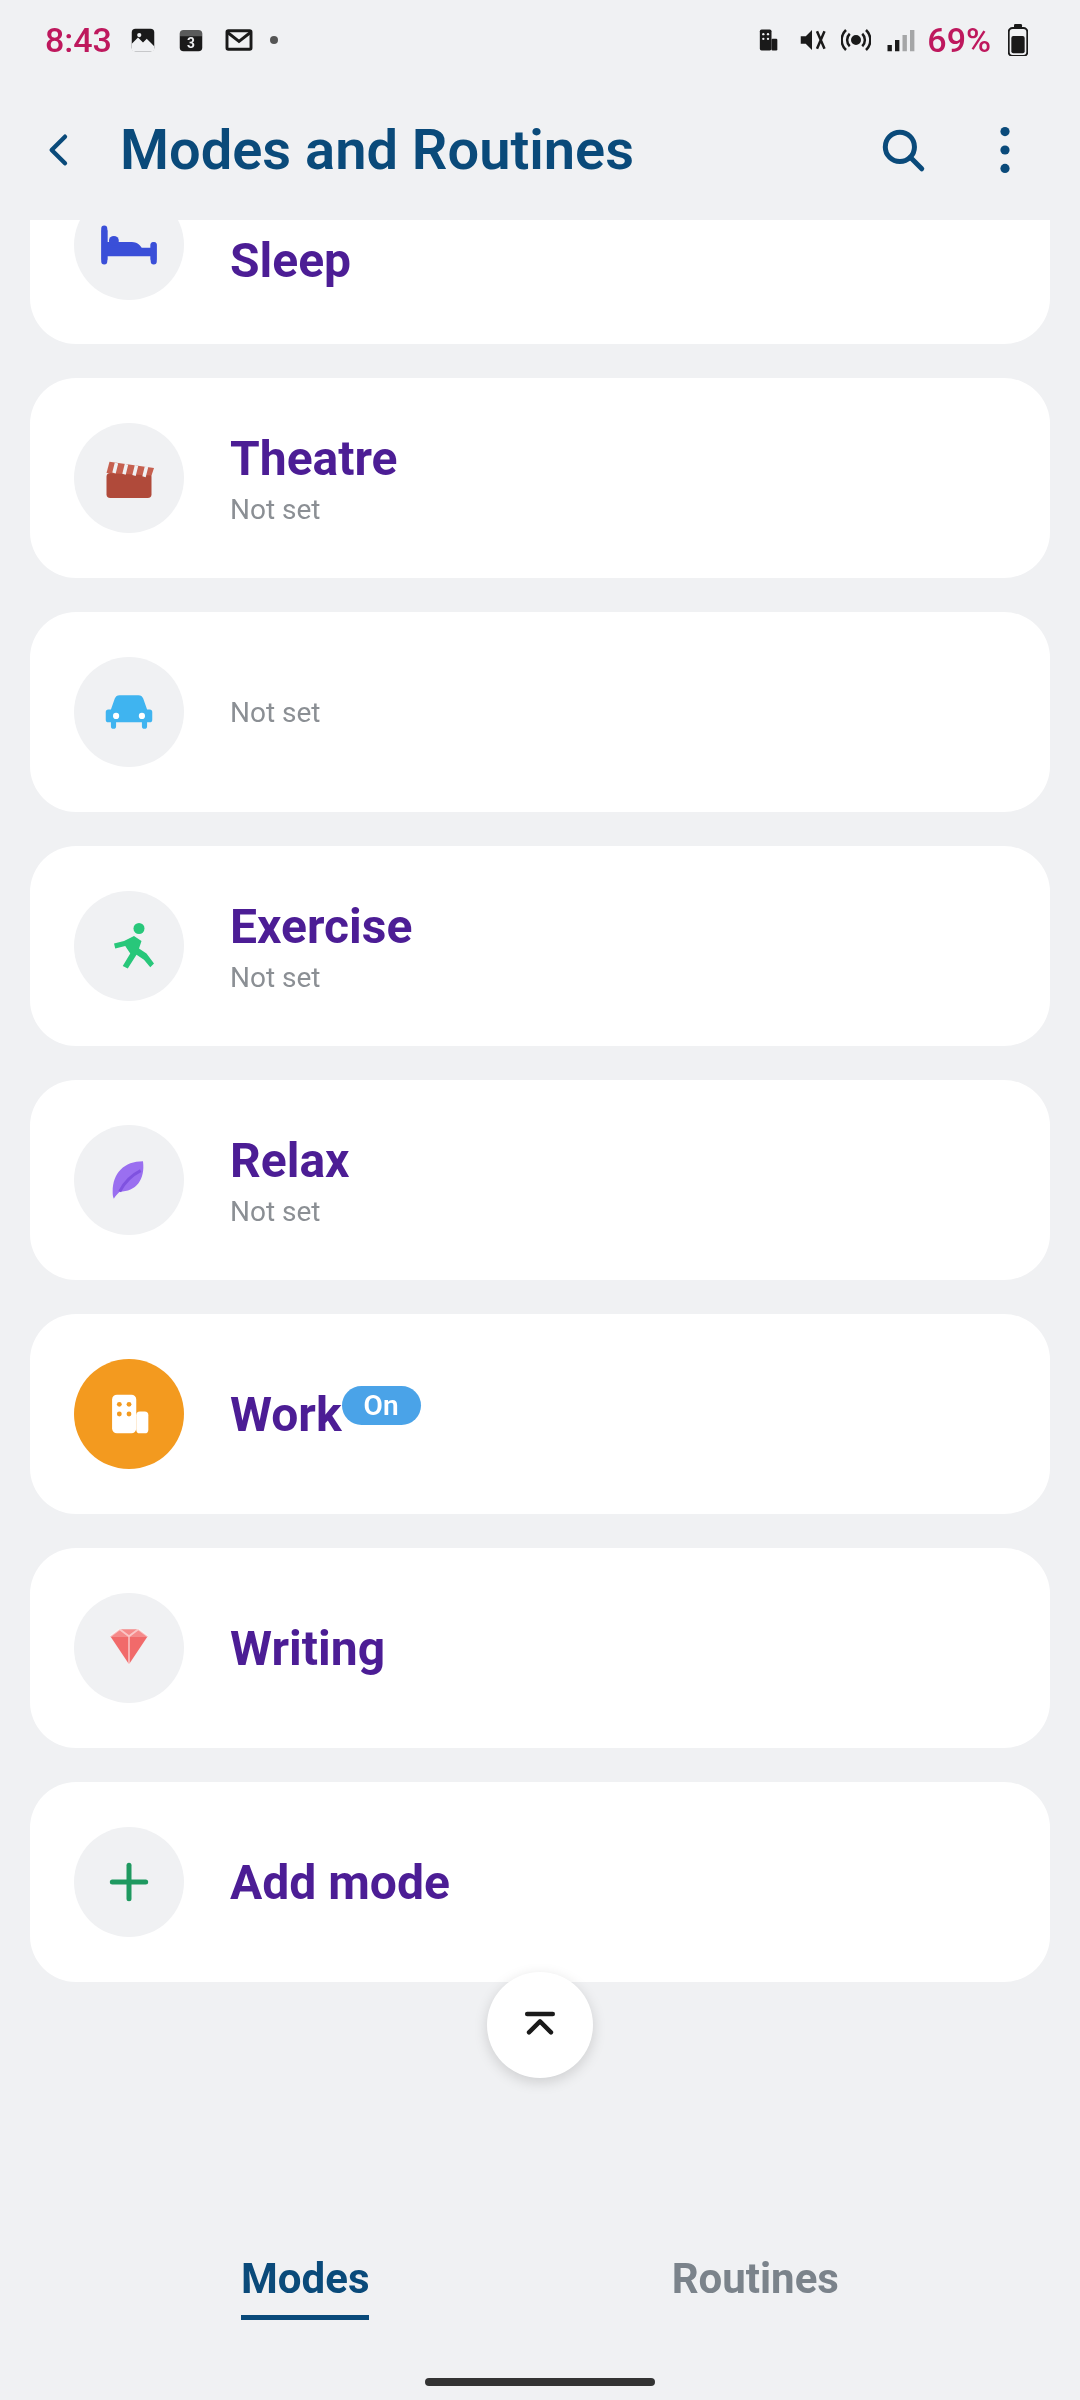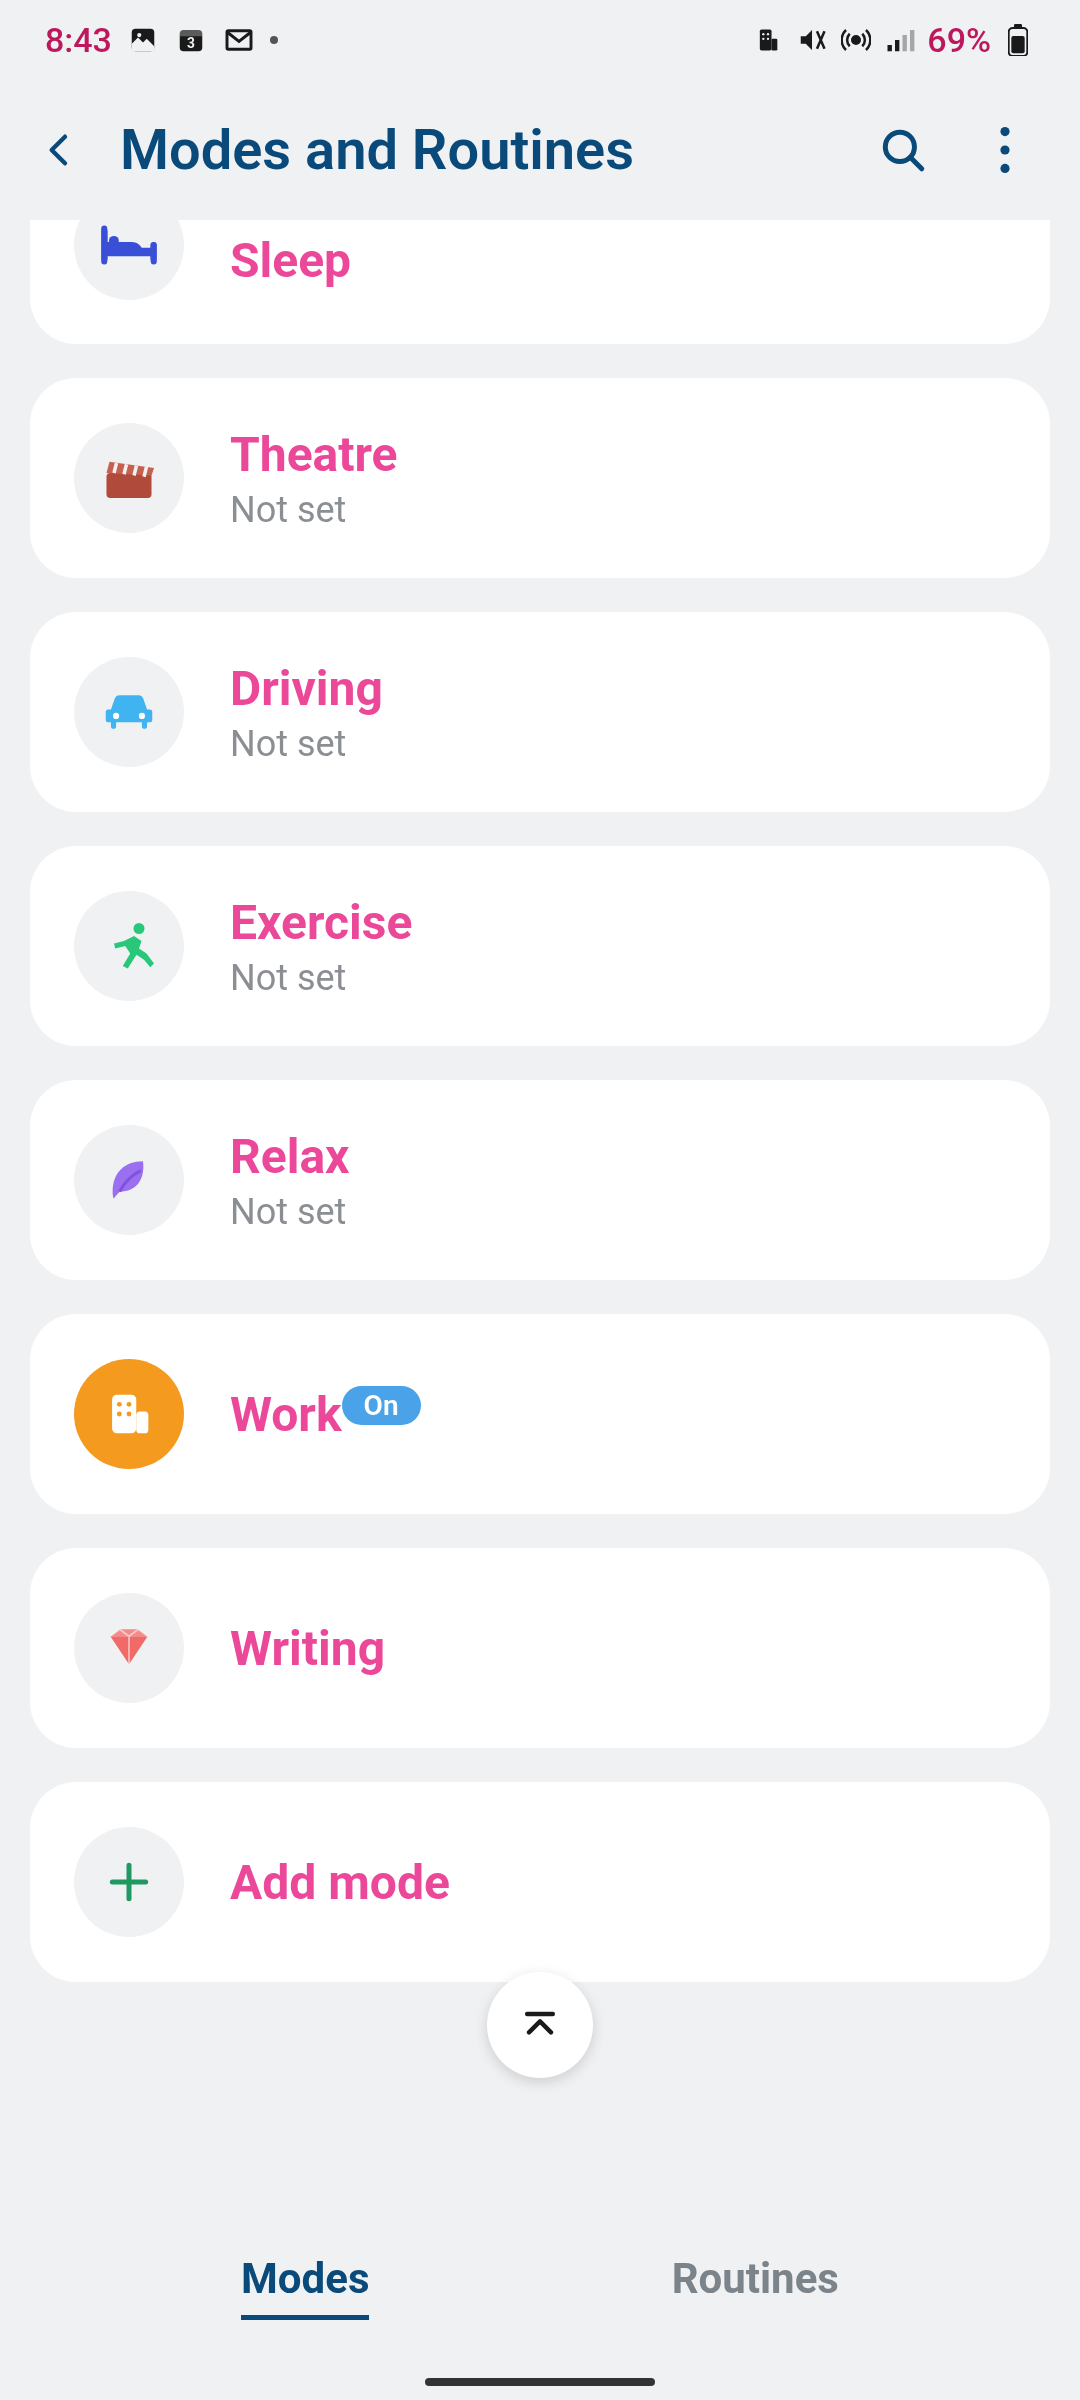--- a/index.html
+++ b/index.html
@@ -71,22 +71,22 @@
     display: flex;
     align-items: center;
     justify-content: center;
     flex-shrink: 0;
   }
   .card.first-cut .card-icon { margin-top: -30px; }
   .card-icon.active { background: #f39a1f; }
 
   .card-body { display: flex; flex-direction: column; gap: 6px; flex: 1; }
   .card-title-row { display: flex; align-items: flex-start; }
-  .card-title { font-size: 48px; font-weight: 700; color: #ec4899; }
-  .card-sub { font-size: 36px; color: #8b8f94; }
+  .card-title { font-size: 48px; font-weight: 700; color: #4c1d95; }
+  .card-sub { font-size: 28px; color: #8b8f94; }
   .card-sub.active { color: #1a6fb0; }
 
   .badge-on {
     background: #4aa3e8;
     color: #fff;
     font-size: 28px;
     font-weight: 600;
     padding: 0 22px;
     border-radius: 30px;
     line-height: 1.4;
@@ -266,21 +266,20 @@
 
   <div class="card">
     <div class="card-icon">
       <svg width="62" height="62" viewBox="0 0 24 24" fill="#3fb4f0">
           <path d="M5 11l1.5-4.2A2 2 0 0 1 8.4 5.5h7.2a2 2 0 0 1 1.9 1.3L19 11h1a1 1 0 0 1 1 1v3a1 1 0 0 1-1 1h-1v1.5a1 1 0 0 1-2 0V16H7v1.5a1 1 0 0 1-2 0V16H4a1 1 0 0 1-1-1v-3a1 1 0 0 1 1-1h1z"></path>
           <circle cx="7" cy="13.5" r="1.2" fill="#fff"></circle>
           <circle cx="17" cy="13.5" r="1.2" fill="#fff"></circle>
         </svg>
     </div>
     <div class="card-body">
-      <div class="card-title">Driving</div>
       <div class="card-sub">Not set</div>
     </div>
   </div>
 
   <div class="card">
     <div class="card-icon">
       <svg width="60" height="60" viewBox="0 0 24 24" fill="#28c77a">
           <circle cx="16" cy="5" r="2.2"></circle>
           <path d="M14 8l-4 2-4 1 .5 2 4-1 2 3-3 5 2 1 3.5-5.5 3 2 2.5 3 1.5-1.5-3-4-3-2 1-3z"></path>
         </svg>

